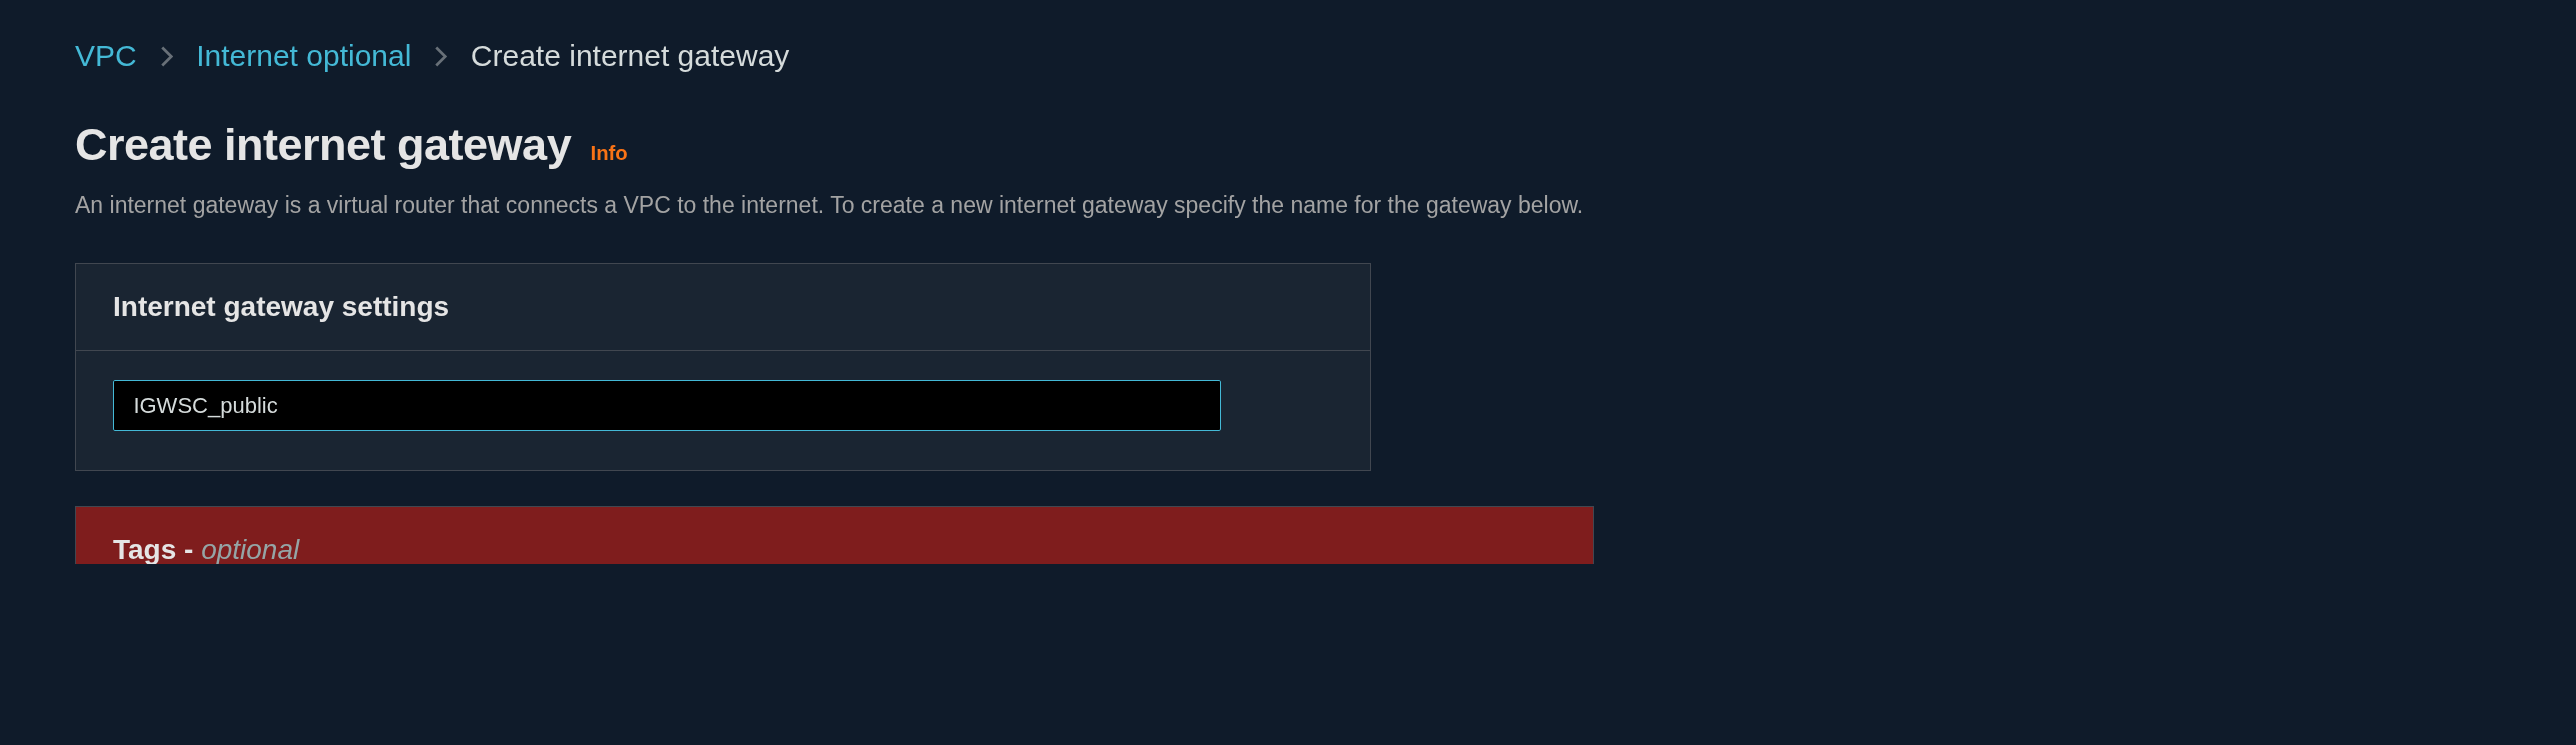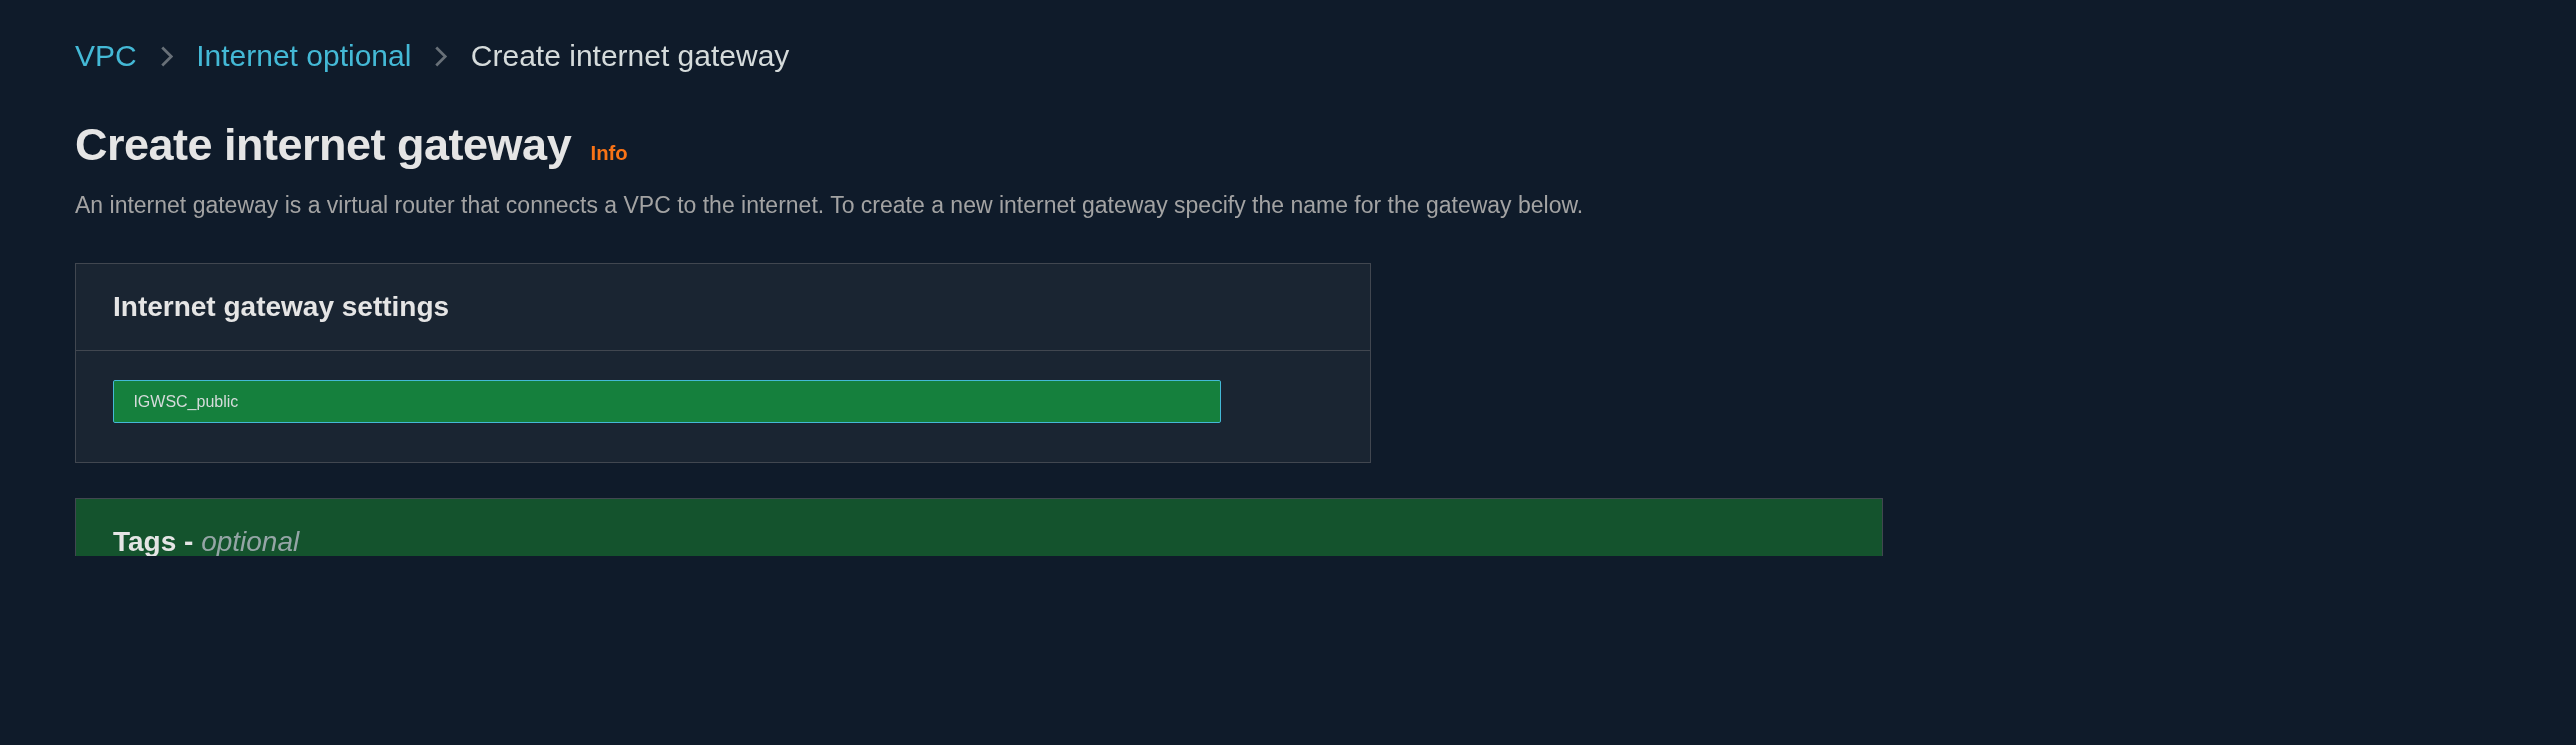--- a/index.html
+++ b/index.html
@@ -91,36 +91,36 @@
     color: #d5dbdb;
     margin-bottom: 5.8px;
   }
   .field-help {
     font-size: 18.4px;
     color: #95a5a6;
     margin-bottom: 17.4px;
   }
   .text-input {
     width: 1108px;
-    background-color: #15803d;
+    background-color: #000000;
     border: 1.9px solid #44b9d6;
     color: #d5dbdb;
-    font-size: 16px;
+    font-size: 22px;
     padding: 11.6px 19.4px;
     outline: none;
     border-radius: 1.9px;
   }
   .text-input::placeholder {
     color: #687078;
   }
   .panel-cut {
-    background-color: #14532d;
+    background-color: #7f1d1d;
     border: 1px solid #414750;
     border-bottom: none;
-    width: 1808px;
+    width: 1519px;
     padding: 27px 37px 0 37px;
     height: 58px;
     overflow: hidden;
   }
 </style>
 </head>
 <body>
 
 <div class="page-container">
 

